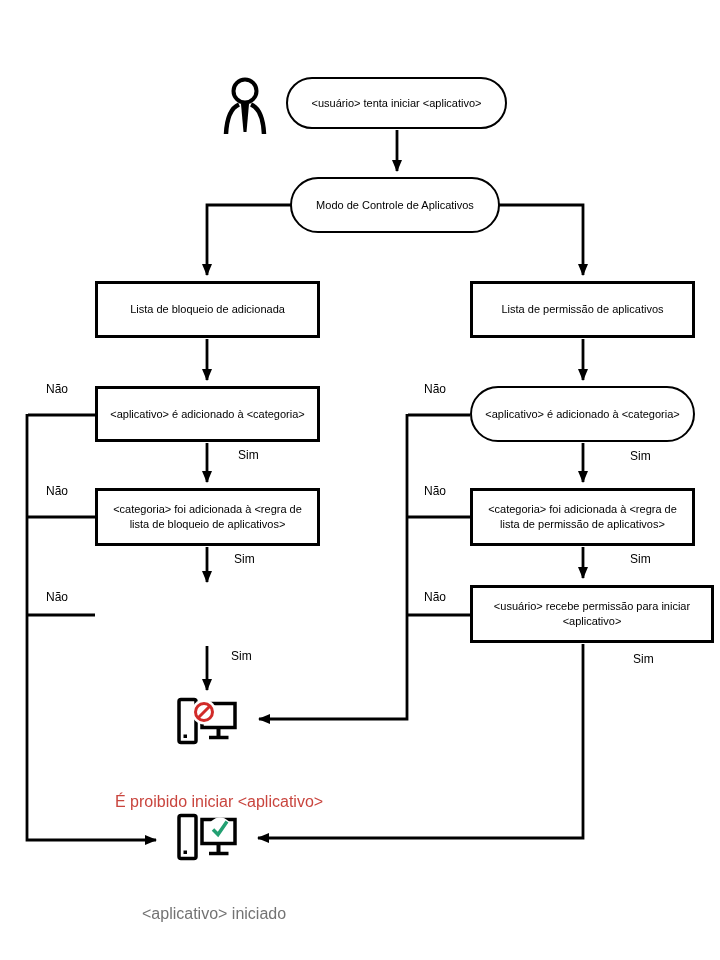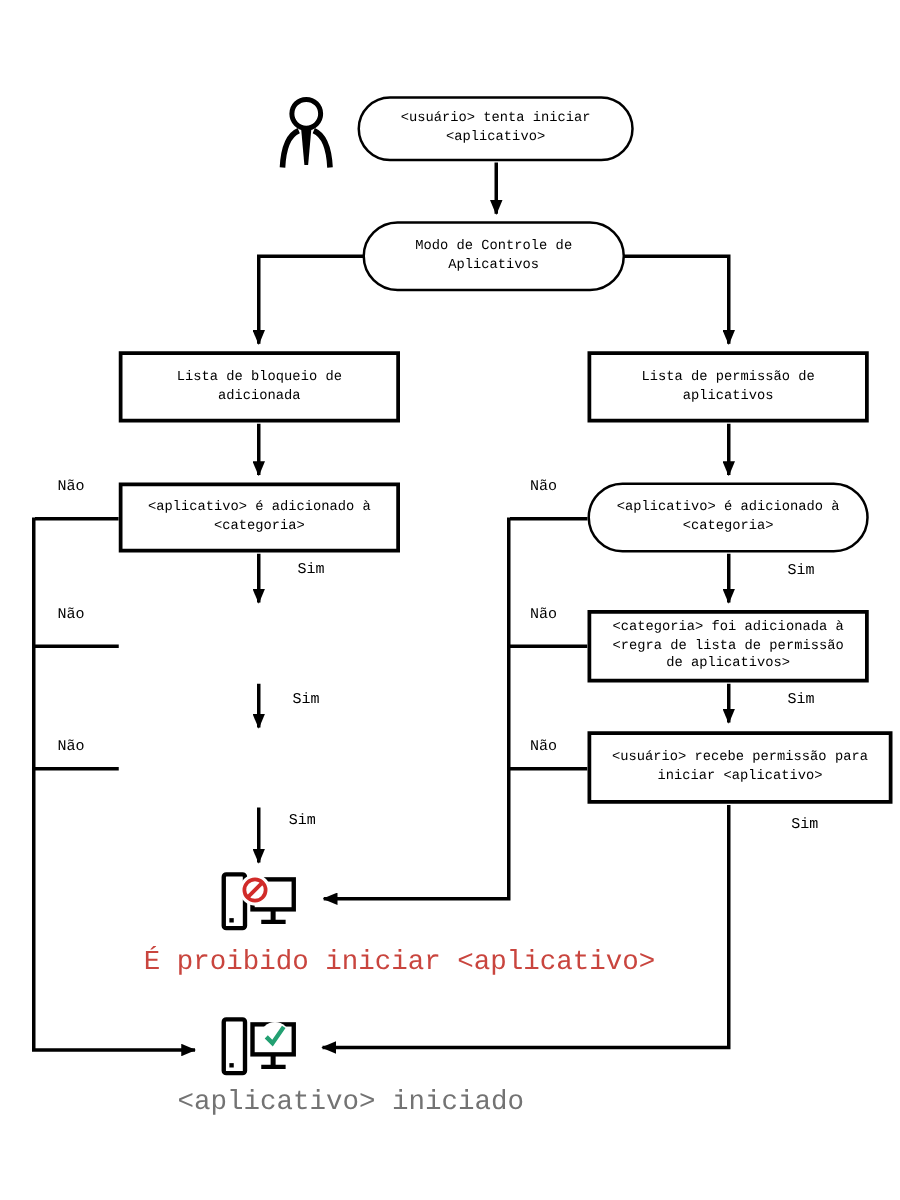--- a/index.html
+++ b/index.html
@@ -1,28 +1,28 @@
 <!DOCTYPE html>
 <html><head>
 <meta charset="utf-8">
 <style>
   html,body{margin:0;padding:0;background:#ffffff;}
   #canvas{
     position:relative;width:720px;height:960px;background:#ffffff;overflow:hidden;
-    font-family:Liberation Mono, monospace;color:#000;
+    font-family:Liberation Sans, sans-serif;color:#000;
   }
   #wires{position:absolute;left:0;top:0;width:720px;height:960px;}
   .node{
     position:absolute;box-sizing:border-box;border:3px solid #000;background:#fff;
     display:flex;align-items:center;justify-content:center;text-align:center;
     font-size:11px;line-height:1.35;padding:3px 12px;
   }
   .stadium{border-width:2.5px;border-radius:30px;}
   .lbl{position:absolute;font-size:12px;line-height:1;white-space:nowrap;}
-  .cap{position:absolute;font-size:22px;line-height:1;white-space:nowrap;}
+  .cap{position:absolute;font-size:16px;line-height:1;white-space:nowrap;margin-top:35px;}
   .cap-red{color:#c9453e;}
   .cap-teal{color:#737373;}
   .icon-abs{position:absolute;}
 </style>
 </head>
 <body>
 
 <div id="canvas">
 
   <svg id="wires" xmlns="http://www.w3.org/2000/svg">
@@ -64,20 +64,21 @@
   <div class="node stadium" style="left:286px;top:77px;width:221px;height:52px">&lt;usuário&gt; tenta iniciar &lt;aplicativo&gt;</div>
 
   <div class="node stadium" style="left:290px;top:177px;width:210px;height:56px">Modo de Controle de Aplicativos</div>
 
   <div class="node" style="left:95px;top:281px;width:225px;height:57px">Lista de bloqueio de adicionada</div>
 
   <div class="node" style="left:470px;top:281px;width:225px;height:57px">Lista de permissão de aplicativos</div>
 
   <div class="node" style="left:95px;top:386px;width:225px;height:56px">&lt;aplicativo&gt; é adicionado à &lt;categoria&gt;</div>
 
+  <div class="node" style="left:95px;top:488px;width:225px;height:58px">&lt;categoria&gt; foi adicionada à &lt;regra de lista de bloqueio de aplicativos&gt;</div>
 
 
   <div class="node stadium" style="left:470px;top:386px;width:225px;height:56px">&lt;aplicativo&gt; é adicionado à &lt;categoria&gt;</div>
 
   <div class="node" style="left:470px;top:488px;width:225px;height:58px">&lt;categoria&gt; foi adicionada à &lt;regra de lista de permissão de aplicativos&gt;</div>
 
   <div class="node" style="left:470px;top:585px;width:244px;height:58px">&lt;usuário&gt; recebe permissão para iniciar &lt;aplicativo&gt;</div>
 
   <div class="lbl" style="left:46px;top:383px">Não</div>
   <div class="lbl" style="left:46px;top:485px">Não</div>

